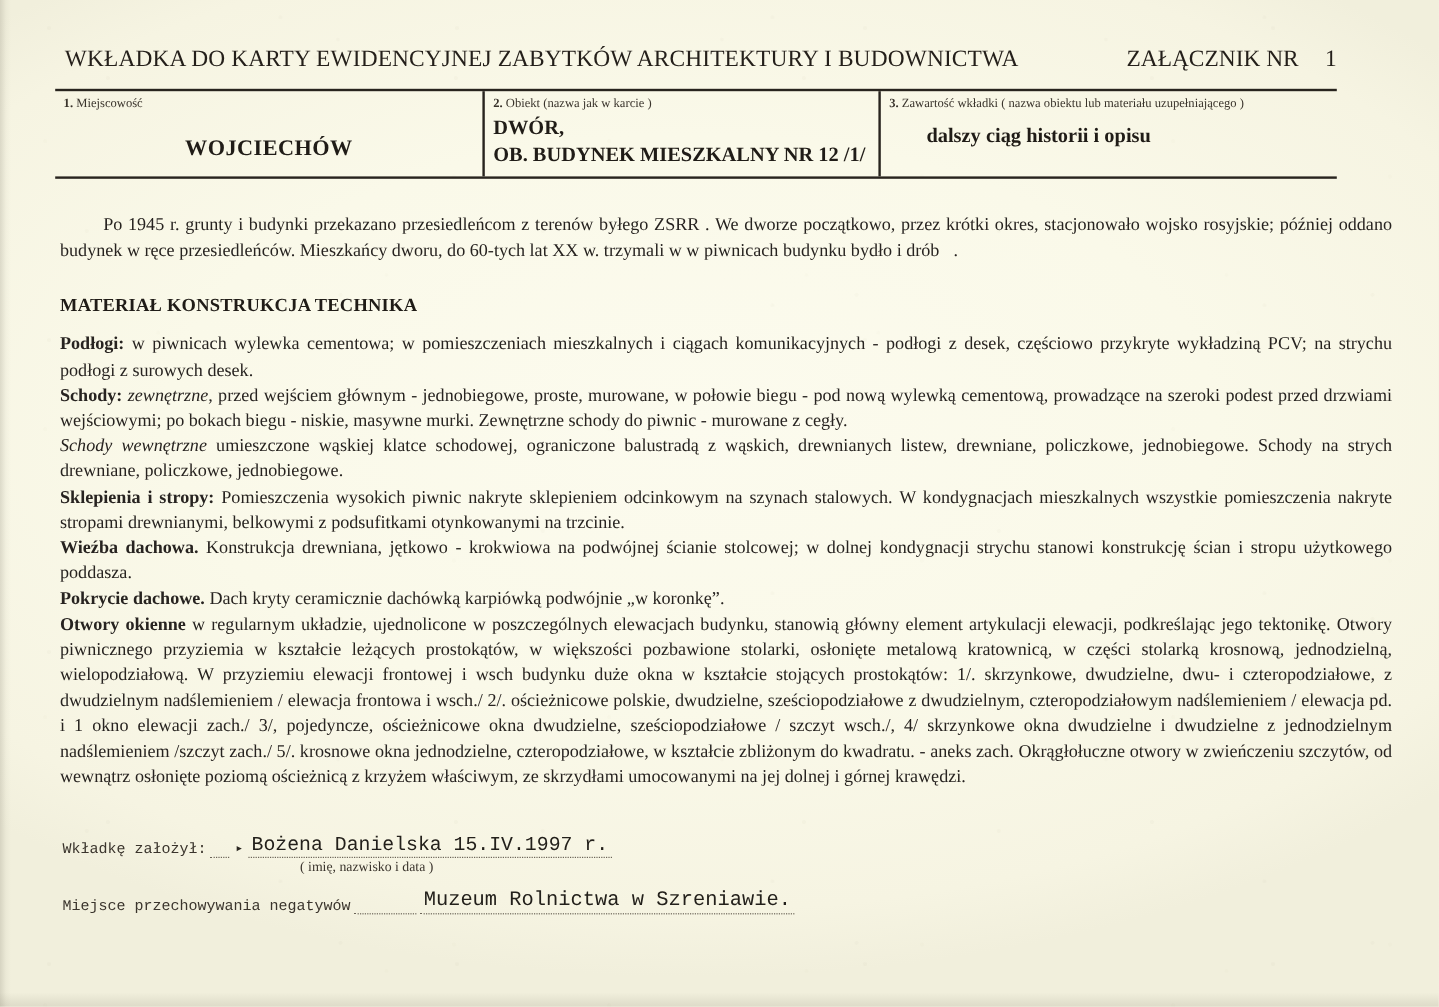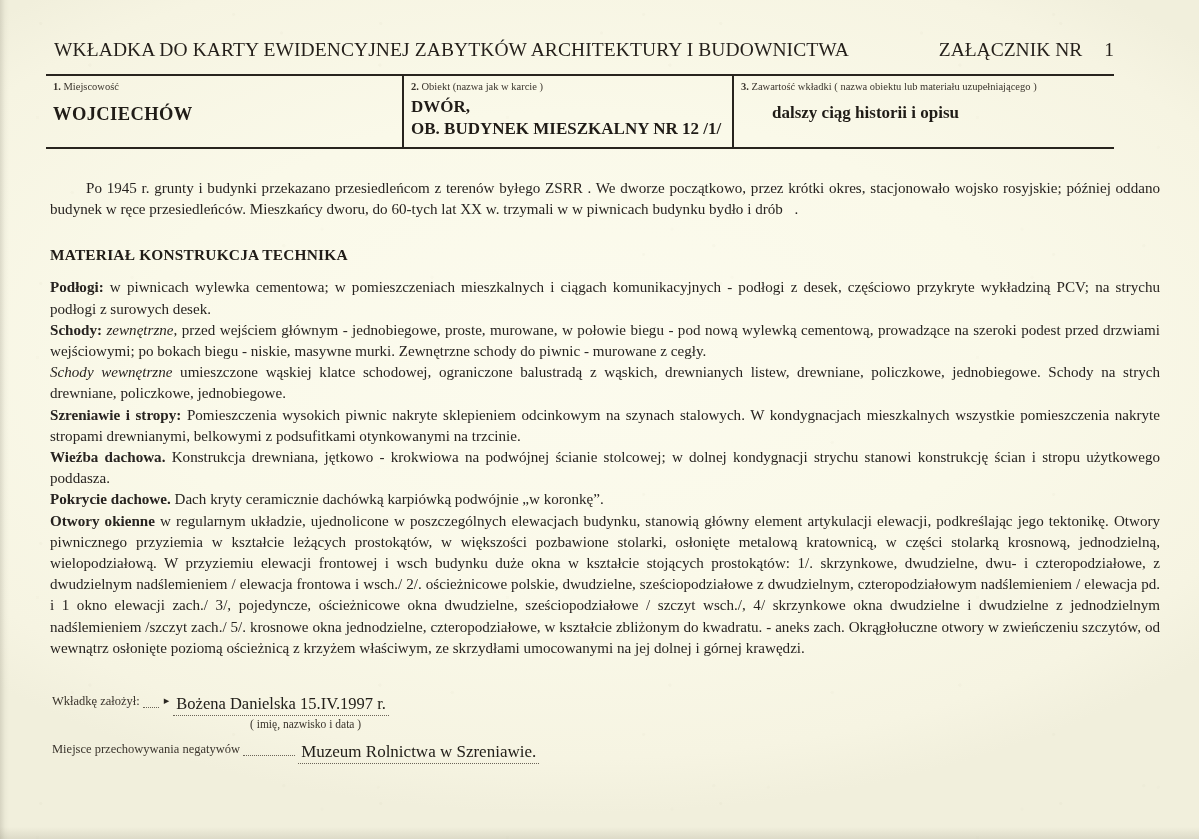--- a/index.html
+++ b/index.html
@@ -119,24 +119,24 @@
   }
   .cell-caption .num { font-weight: bold; }
   .cell-value {
     font-weight: bold;
     font-size: 17px;
     line-height: 1.28;
     color: #201c17;
     margin-top: 4px;
   }
   .cell.c1 .cell-value {
-    text-align: left;
+    text-align: center;
     font-size: 18.5px;
     letter-spacing: .4px;
-    margin-top: 10px;
+    margin-top: 20px;
   }
   .cell.c2 .cell-value { font-size: 17px; margin-top: 3px; }
   .cell.c3 .cell-value { font-size: 17px; margin-top: 9px; margin-left: 31px; }
 
   
   #body-block {
     position: absolute;
     left: 50px;
     top: 178px;
     width: 1110px;
@@ -172,21 +172,23 @@
 
   
   #footer-block {
     position: absolute;
     left: 52px;
     top: 694px;
     width: 1000px;
   }
   .footer-row {
     display: flex;
+    align-items: flex-end;
     white-space: nowrap;
+    font-family: Liberation Mono, monospace;
   }
   .footer-label {
     font-size: 12.5px;
     color: #3a342c;
   }
   .dotline {
     display: inline-block;
     border-bottom: 1px dotted #6b6458;
     height: 13px;
     margin: 0 3px;
@@ -267,21 +269,21 @@
 
     <p class="tech-item">
       <span class="lbl-b">Schody:</span><span class="lbl-i"> zewnętrzne</span><span>, przed wejściem głównym - jednobiegowe, proste, murowane, w połowie biegu - pod nową wylewką cementową, prowadzące na szeroki podest przed drzwiami wejściowymi;  po bokach biegu - niskie, masywne murki. Zewnętrzne schody do piwnic - murowane z cegły.</span>
     </p>
 
     <p class="tech-item">
       <span class="lbl-i">Schody wewnętrzne</span><span> umieszczone wąskiej klatce schodowej, ograniczone balustradą z wąskich, drewnianych listew, drewniane, policzkowe, jednobiegowe. Schody na strych drewniane, policzkowe, jednobiegowe.</span>
     </p>
 
     <p class="tech-item">
-      <span class="lbl-b">Szreniawie i stropy:</span><span>  Pomieszczenia wysokich piwnic nakryte sklepieniem odcinkowym na szynach stalowych. W kondygnacjach mieszkalnych wszystkie pomieszczenia nakryte stropami drewnianymi,  belkowymi z podsufitkami otynkowanymi na trzcinie.</span>
+      <span class="lbl-b">Sklepienia i stropy:</span><span>  Pomieszczenia wysokich piwnic nakryte sklepieniem odcinkowym na szynach stalowych. W kondygnacjach mieszkalnych wszystkie pomieszczenia nakryte stropami drewnianymi,  belkowymi z podsufitkami otynkowanymi na trzcinie.</span>
     </p>
 
     <p class="tech-item">
       <span class="lbl-b">Wieźba dachowa.</span><span>  Konstrukcja drewniana, jętkowo - krokwiowa na podwójnej ścianie stolcowej;  w dolnej kondygnacji strychu  stanowi konstrukcję ścian i stropu użytkowego poddasza.</span>
     </p>
 
     <p class="tech-item">
       <span class="lbl-b">Pokrycie dachowe.</span><span>  Dach kryty ceramicznie dachówką karpiówką podwójnie „w koronkę”.</span>
     </p>
 

